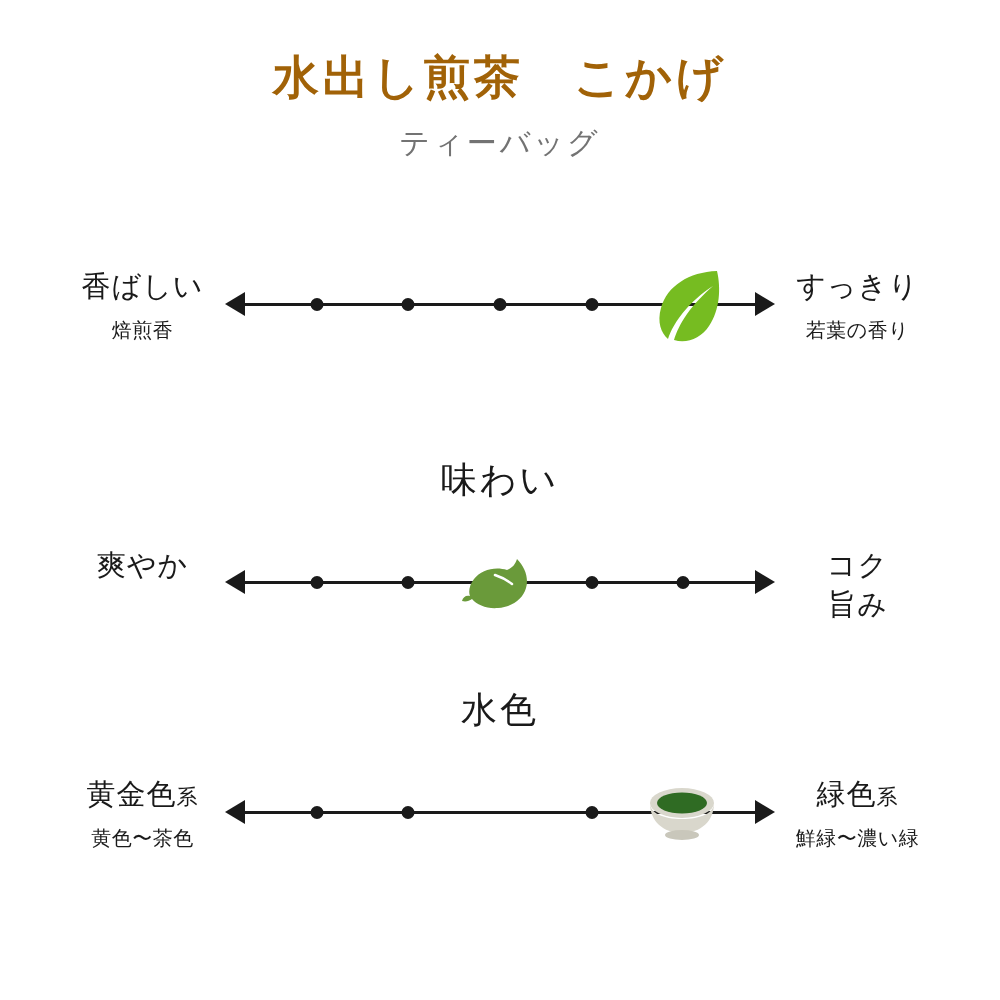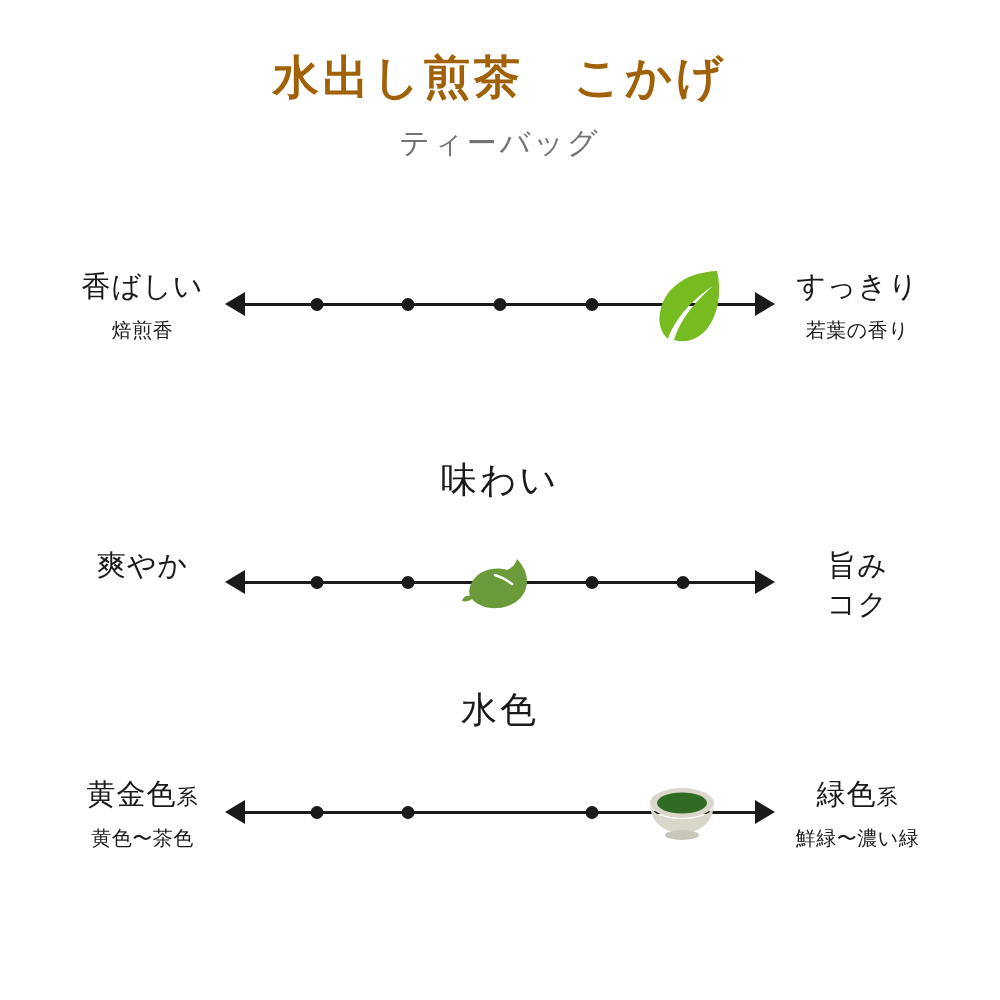--- a/index.html
+++ b/index.html
@@ -212,22 +212,22 @@
 
         <div class="marker" style="left:50%;">
           <svg width="86" height="86" viewBox="0 0 86 86" aria-hidden="true">
             <path d="M60 20 C58 26 55 29 50 31 C38 27 24 31 17 40 C13 45 11 52 13 57 C9 56 6 58 5 62 C9 63 12 62 15 60 C20 66 30 70 41 69 C55 68 66 60 69 49 C72 39 68 28 60 20 Z" fill="#6a9a3a"></path>
             <path d="M38 36 C44 38 50 41 55 45" stroke="#ffffff" stroke-width="2.5" fill="none" stroke-linecap="round"></path>
           </svg>
         </div>
       </div>
 
       <div class="side-label right">
+        <div class="side-main two-line">コク</div>
         <div class="side-main two-line">旨み</div>
-        <div class="side-main two-line">コク</div>
       </div>
 
     </div>
   </div>
 
   <div class="scale-block">
     <div class="scale-heading">水色</div>
 
     <div class="scale-row">
 

